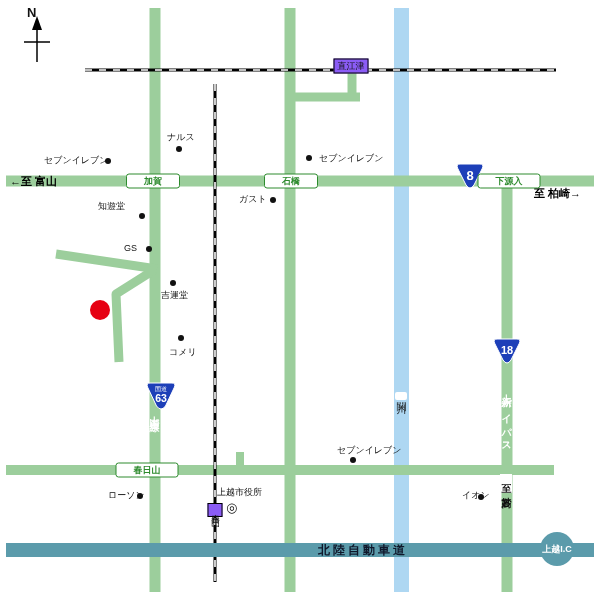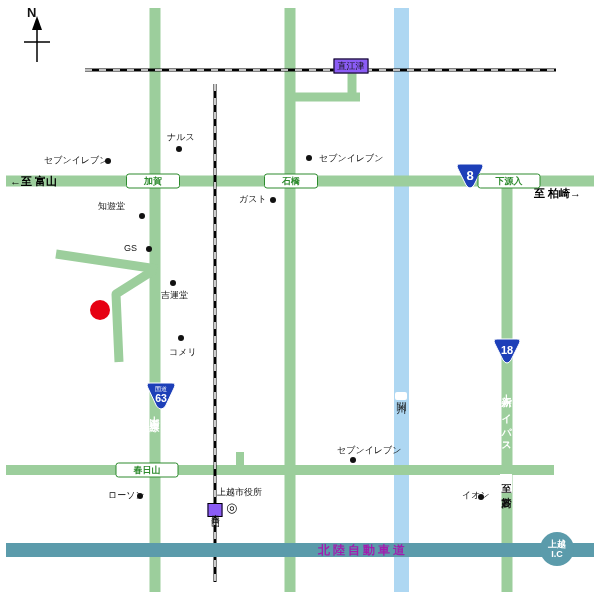--- a/index.html
+++ b/index.html
@@ -14,23 +14,23 @@
   .station{position:absolute;transform:translate(-50%,-50%);background:#8b5cf6;border:1px solid #000;
            font-size:9px;line-height:1;padding:2px 3px;white-space:nowrap}
   .vert{writing-mode:vertical-rl;text-orientation:upright;white-space:nowrap}
   .station.vert{padding:3px 2px;letter-spacing:2px}
   .dir{position:absolute;font-size:11px;font-weight:bold;line-height:1;white-space:nowrap;color:#000}
   .roadname{position:absolute;color:#fff;font-weight:bold;font-size:10px;line-height:1;letter-spacing:3px}
   .riverlbl{position:absolute;background:#fff;font-size:10px;line-height:1;padding:2px 1px;
             letter-spacing:2px;border-radius:2px;color:#111}
   .southlbl{position:absolute;background:#fff;font-size:10px;font-weight:bold;line-height:1;
             padding:2px 1px;letter-spacing:1px;color:#111}
-  .exwylbl{position:absolute;color:#a21caf;font-weight:bold;font-size:12px;letter-spacing:3px;line-height:1}
+  .exwylbl{position:absolute;color:#0f172a;font-weight:bold;font-size:12px;letter-spacing:3px;line-height:1}
   .ic{position:absolute;width:34px;height:34px;border-radius:50%;background:#5B9BAB;color:#fff;
-      display:flex;flex-direction:column;align-items:center;justify-content:center;
+      display:flex;align-items:center;justify-content:center;
       font-size:9px;font-weight:bold;line-height:1.15;text-align:center}
   .marker{position:absolute;width:20px;height:20px;border-radius:50%;background:#E60012}
   .nlabel{position:absolute;font-size:13px;font-weight:bold;line-height:1}
   .cityhall-sym{position:absolute;font-size:13px;line-height:1}
 </style>
 </head>
 <body>
 
 <div id="map">
 

